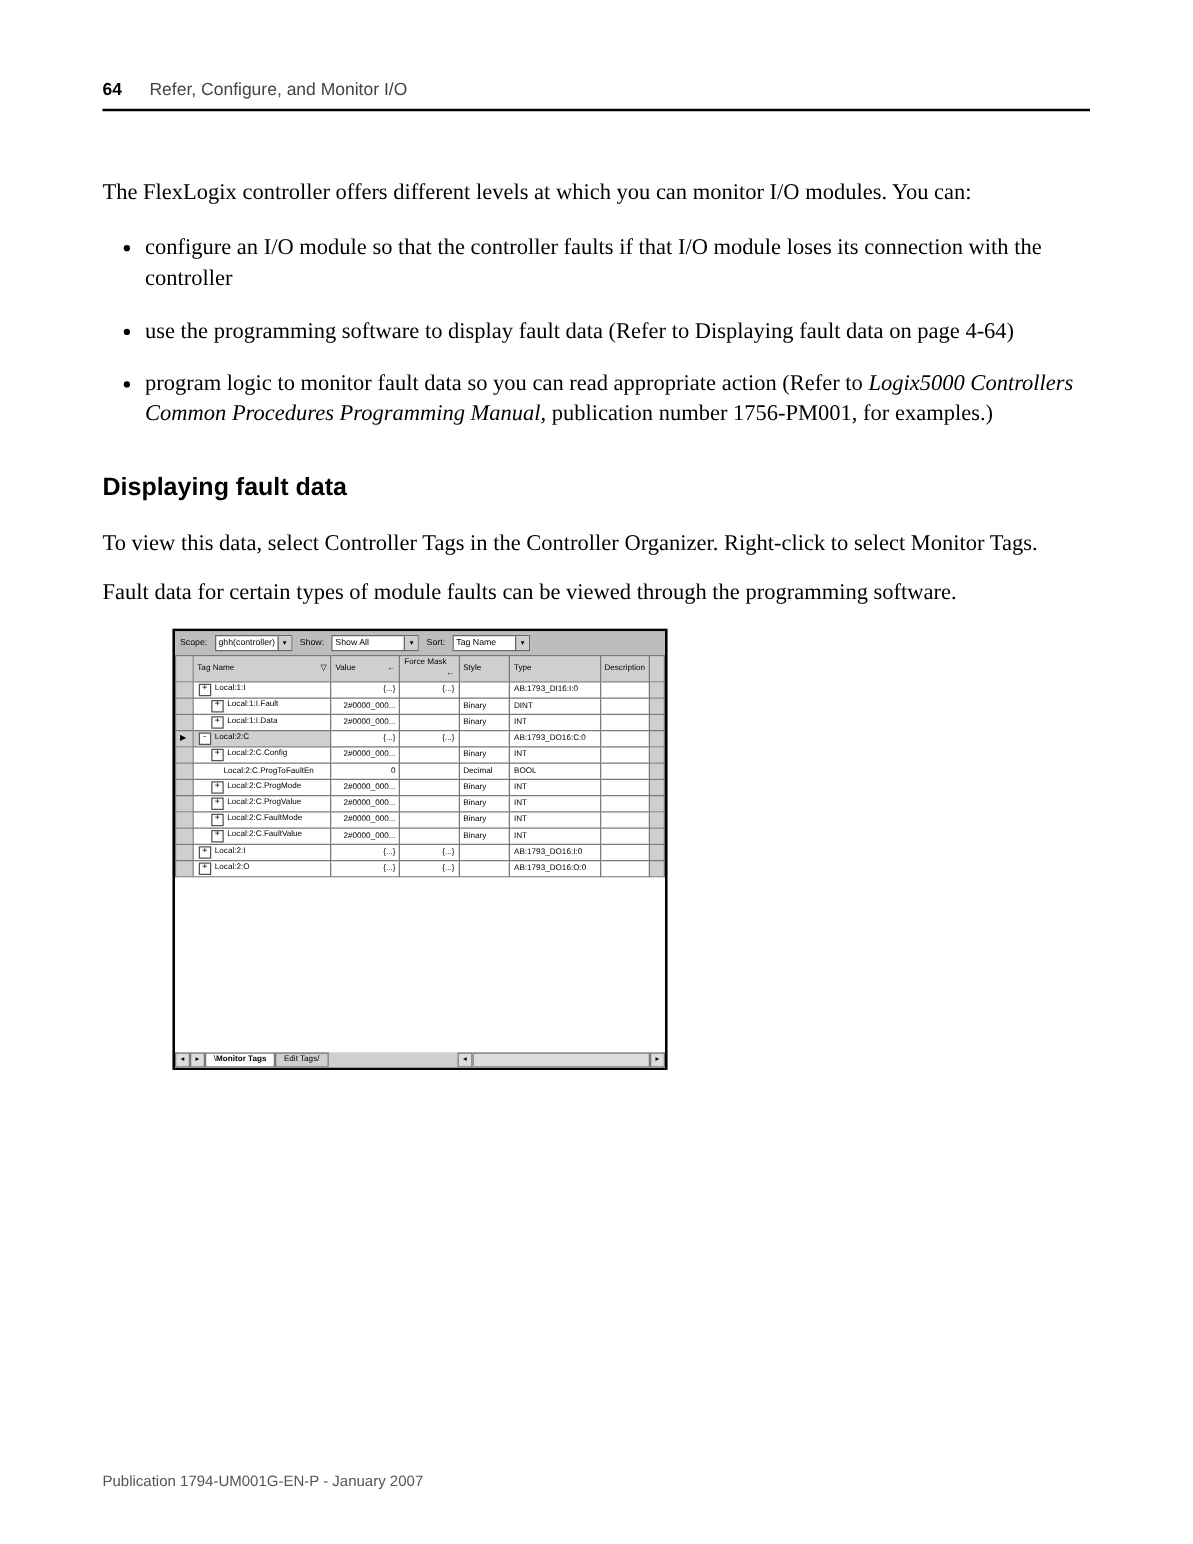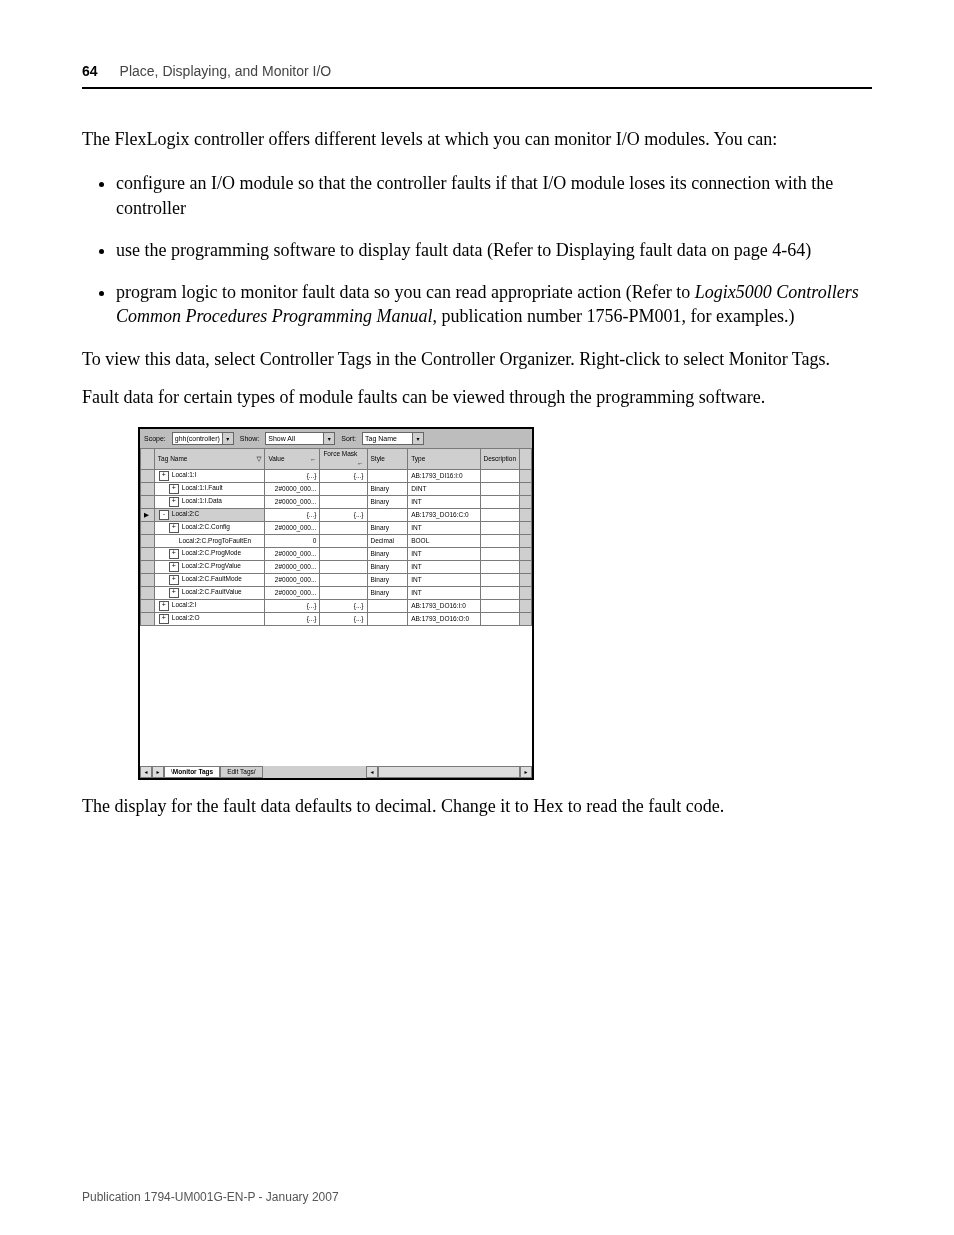--- a/index.html
+++ b/index.html
@@ -7,21 +7,21 @@
   .page{width:954px;height:1235px;position:relative;margin:0 auto;box-sizing:border-box}
   .hdr{position:absolute;left:82px;right:82px;top:62px}
   .hdr-row{display:flex;align-items:flex-start;font-size:14px;color:#444;font-family:Arial,Helvetica,sans-serif}
   .hdr-row .pg{font-weight:bold;color:#000;margin-right:22px}
   .hrule{border:0;border-top:2px solid #000;margin:6px 0 0 0}
   .content{position:absolute;left:82px;right:82px;top:126px}
   .row1{display:flex}
   .left-col{width:268px;flex:0 0 268px}
   .sect-title{font-family:"Arial Narrow",Arial,Helvetica,sans-serif;font-weight:bold;font-size:26px;margin:0;line-height:1.15;letter-spacing:.2px}
   .body-col{flex:1;font-size:18px}
-  .body-col p{margin:1px 0 14px 0}
+  .body-col p{margin:15px 0 14px 0}
   ul.bullets{margin:20px 0 18px 0;padding-left:34px}
   ul.bullets li{margin:0 0 18px 0}
   ul.bullets li .inner{display:block;padding-left:0}
   .ital{font-style:italic}
   .subhead{font-family:"Arial Narrow",Arial,Helvetica,sans-serif;font-weight:bold;font-size:20px;margin:34px 0 18px 0}
   .screenshot{margin:18px 0 14px 56px;width:392px;border:2px solid #000;background:#bdbdbd;font-family:Verdana,Arial,sans-serif;font-size:7px;color:#000}
   .scr-top{display:flex;align-items:center;gap:6px;padding:3px 4px;background:#bdbdbd}
   .scr-top label{font-size:7px}
   .win-select{display:inline-flex;align-items:center;background:#fff;border:1px solid #666;height:11px;padding:0 2px;position:relative}
   .win-select .arrow{position:absolute;right:0;top:0;bottom:0;width:10px;background:#cfcfcf;border-left:1px solid #666;display:flex;align-items:center;justify-content:center;font-size:6px}
@@ -31,51 +31,52 @@
   .grid th{background:#cfcfcf;font-weight:normal;text-align:left}
   .grid td.gray{background:#cfcfcf}
   .grid td.tree{padding-left:4px}
   .grid td.ind1{padding-left:14px}
   .grid td.ind2{padding-left:24px}
   .grid .plus{display:inline-block;width:8px;height:8px;border:1px solid #555;line-height:6px;text-align:center;margin-right:3px;font-size:7px;background:#fff}
   .tabstrip{display:flex;align-items:center;background:#cfcfcf;height:12px;font-size:6.5px}
   .tabstrip .nav{width:10px;height:10px;border:1px solid #7a7a7a;background:#ddd;display:flex;align-items:center;justify-content:center;font-size:6px}
   .tabstrip .tab{padding:0 6px;border:1px solid #7a7a7a;background:#fff;height:10px;display:flex;align-items:center}
   .tabstrip .tab.inactive{background:#cfcfcf}
-  .footer{position:absolute;left:82px;bottom:30px;font-family:Arial,Helvetica,sans-serif;font-size:12px;color:#555}
+  .footer{position:absolute;left:82px;bottom:42px;font-family:Arial,Helvetica,sans-serif;font-size:12px;color:#555}
   .screenshot-wrap{position:relative}
 </style>
 </head>
 <body>
 
 <div class="page">
   <div class="hdr">
     <div class="hdr-row">
       <span class="pg">64</span>
-      <span>Place, Displaying, and Monitor I/O</span>
+      <span>Refer, Configure, and Monitor I/O</span>
     </div>
     <hr class="hrule">
   </div>
 
   <div class="content">
     <div class="row1">
       <div class="body-col">
         <p>The FlexLogix controller offers different levels at which you can monitor I/O modules. You can:</p>
         <ul class="bullets">
           <li>
               <span class="inner">configure an I/O module so that the controller faults if that I/O module loses its connection with the controller</span>
             </li>
           <li>
               <span class="inner">use the programming software to display fault data (Refer to Displaying fault data on page 4-64)</span>
             </li>
           <li>
               <span class="inner"><span>program logic to monitor fault data so you can read appropriate action (Refer to </span><span class="ital">Logix5000 Controllers Common Procedures Programming Manual</span><span>, publication number 1756-PM001, for examples.)</span></span>
             </li>
         </ul>
 
+        <h2 class="subhead">Displaying fault data</h2>
         <p>To view this data, select Controller Tags in the Controller Organizer. Right-click to select Monitor Tags.</p>
         <p>Fault data for certain types of module faults can be viewed through the programming software.</p>
 
         <div class="screenshot-wrap">
           <div class="screenshot">
             <div class="scr-top">
               <label>Scope:</label>
               <span class="win-select" style="width:56px">
                   <span>ghh(controller)</span>
                   <span class="arrow">▾</span>
@@ -236,19 +237,18 @@
               <span class="tab">\ <b>Monitor Tags</b> </span>
               <span class="tab inactive"><span>Edit Tags</span> /</span>
               <span style="flex:1"></span>
               <span class="nav">◂</span>
               <span style="flex:0 0 140px;height:10px;border:1px solid #7a7a7a;background:#ddd"></span>
               <span class="nav">▸</span>
             </div>
           </div>
         </div>
 
-        <p>The display for the fault data defaults to decimal. Change it to Hex to read the fault code.</p>
       </div>
     </div>
   </div>
 
   <div class="footer">Publication 1794-UM001G-EN-P - January 2007</div>
 </div>
 
 </body></html>

